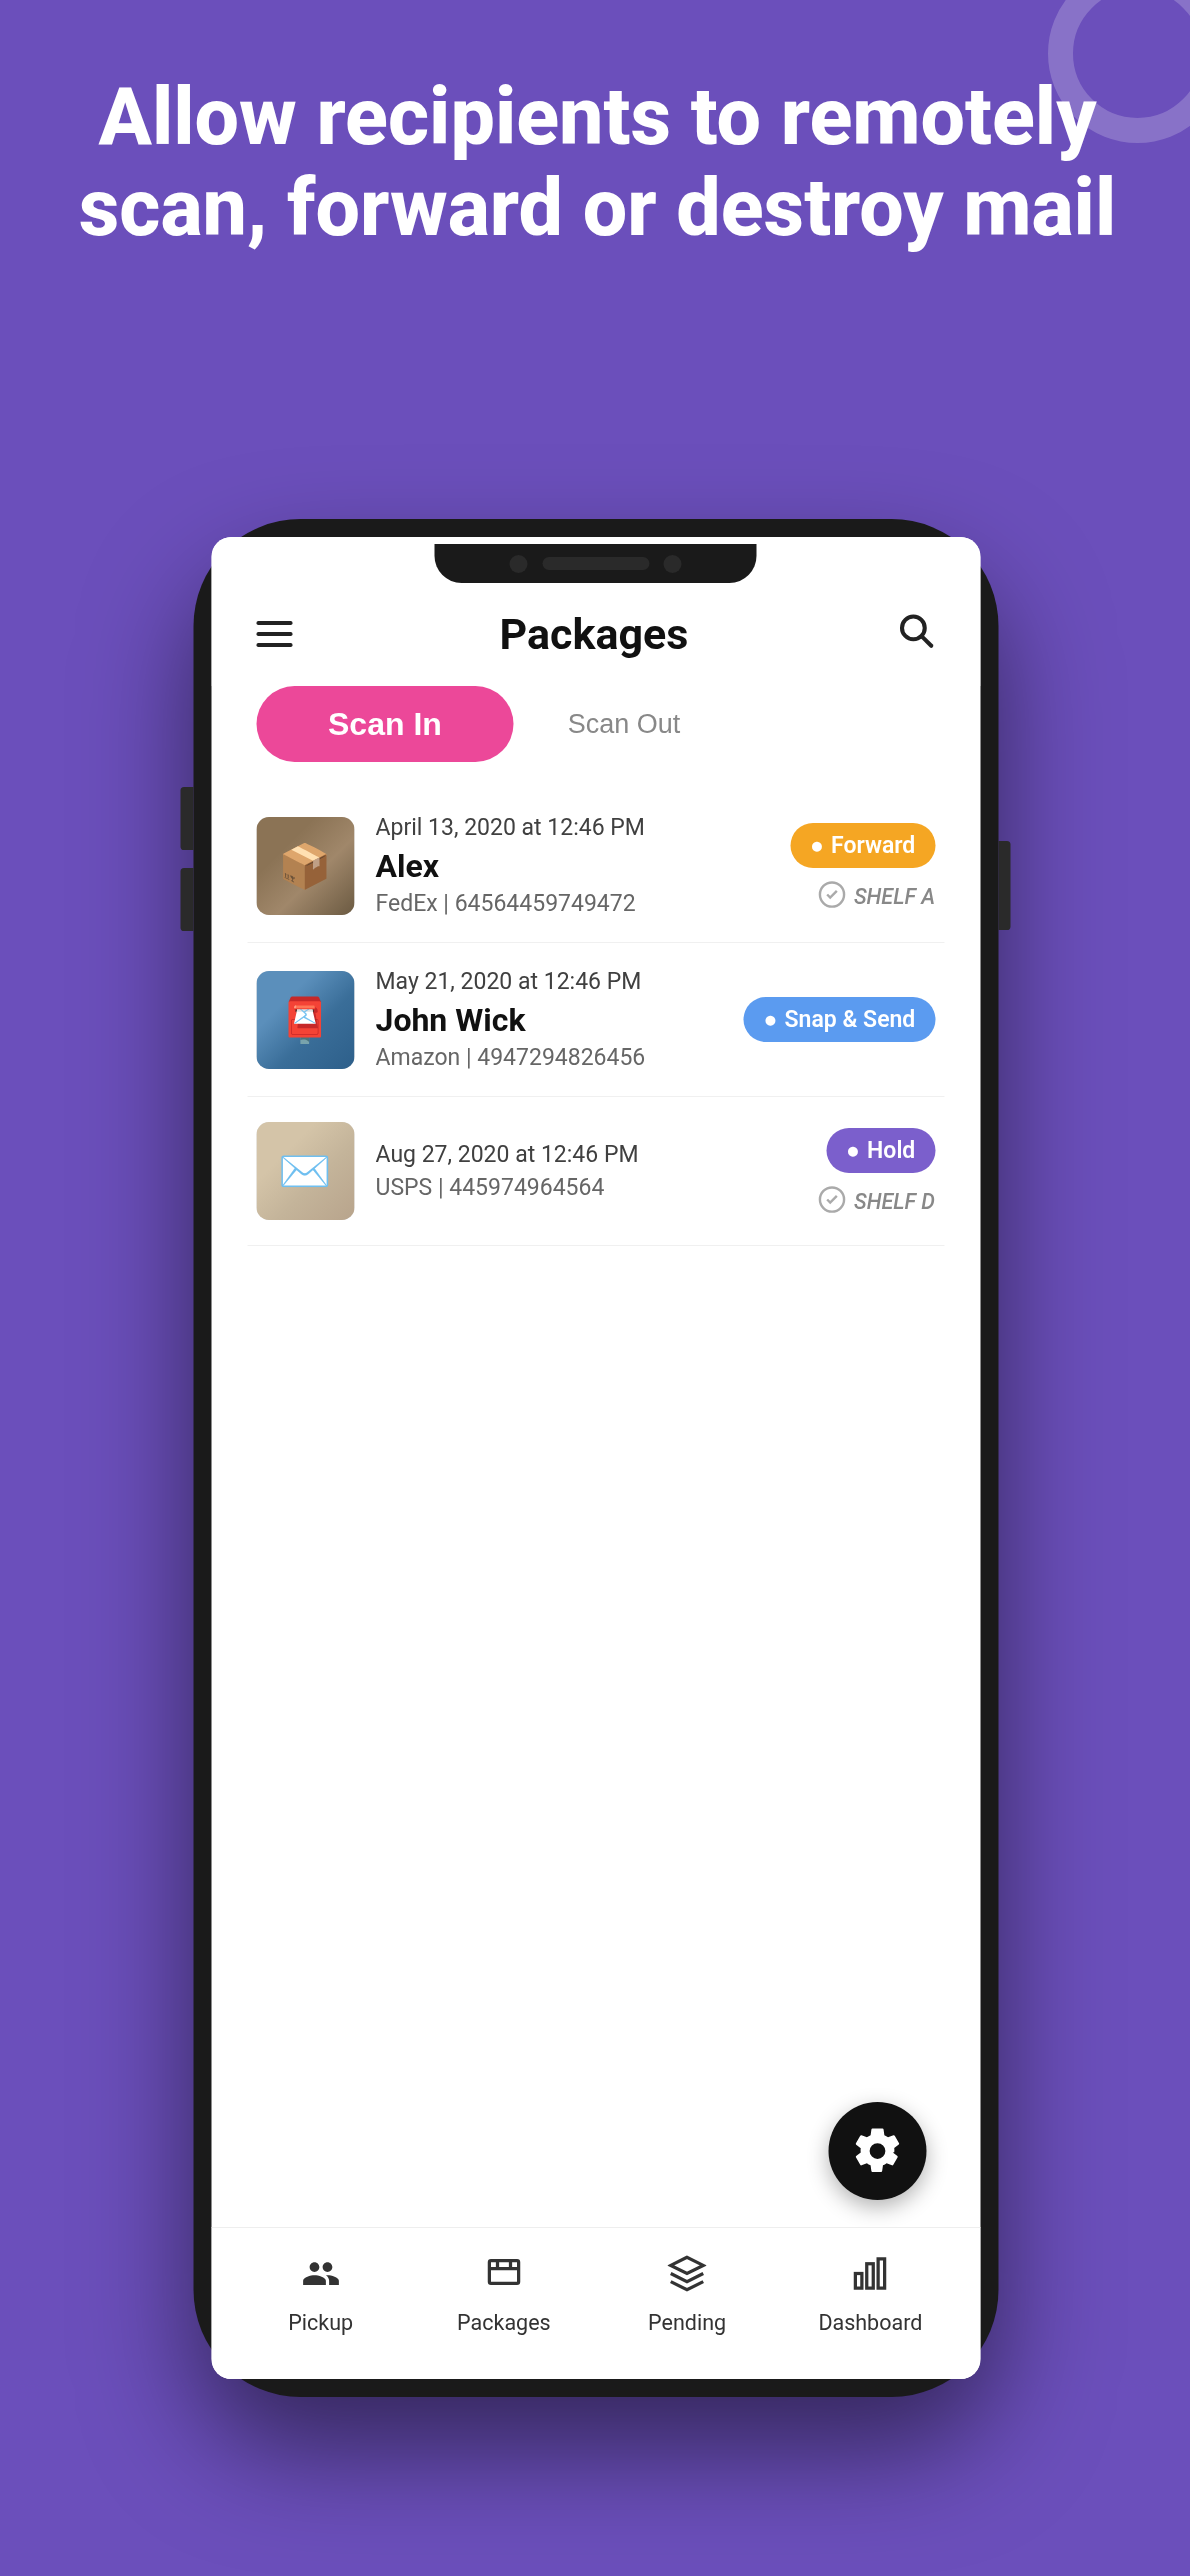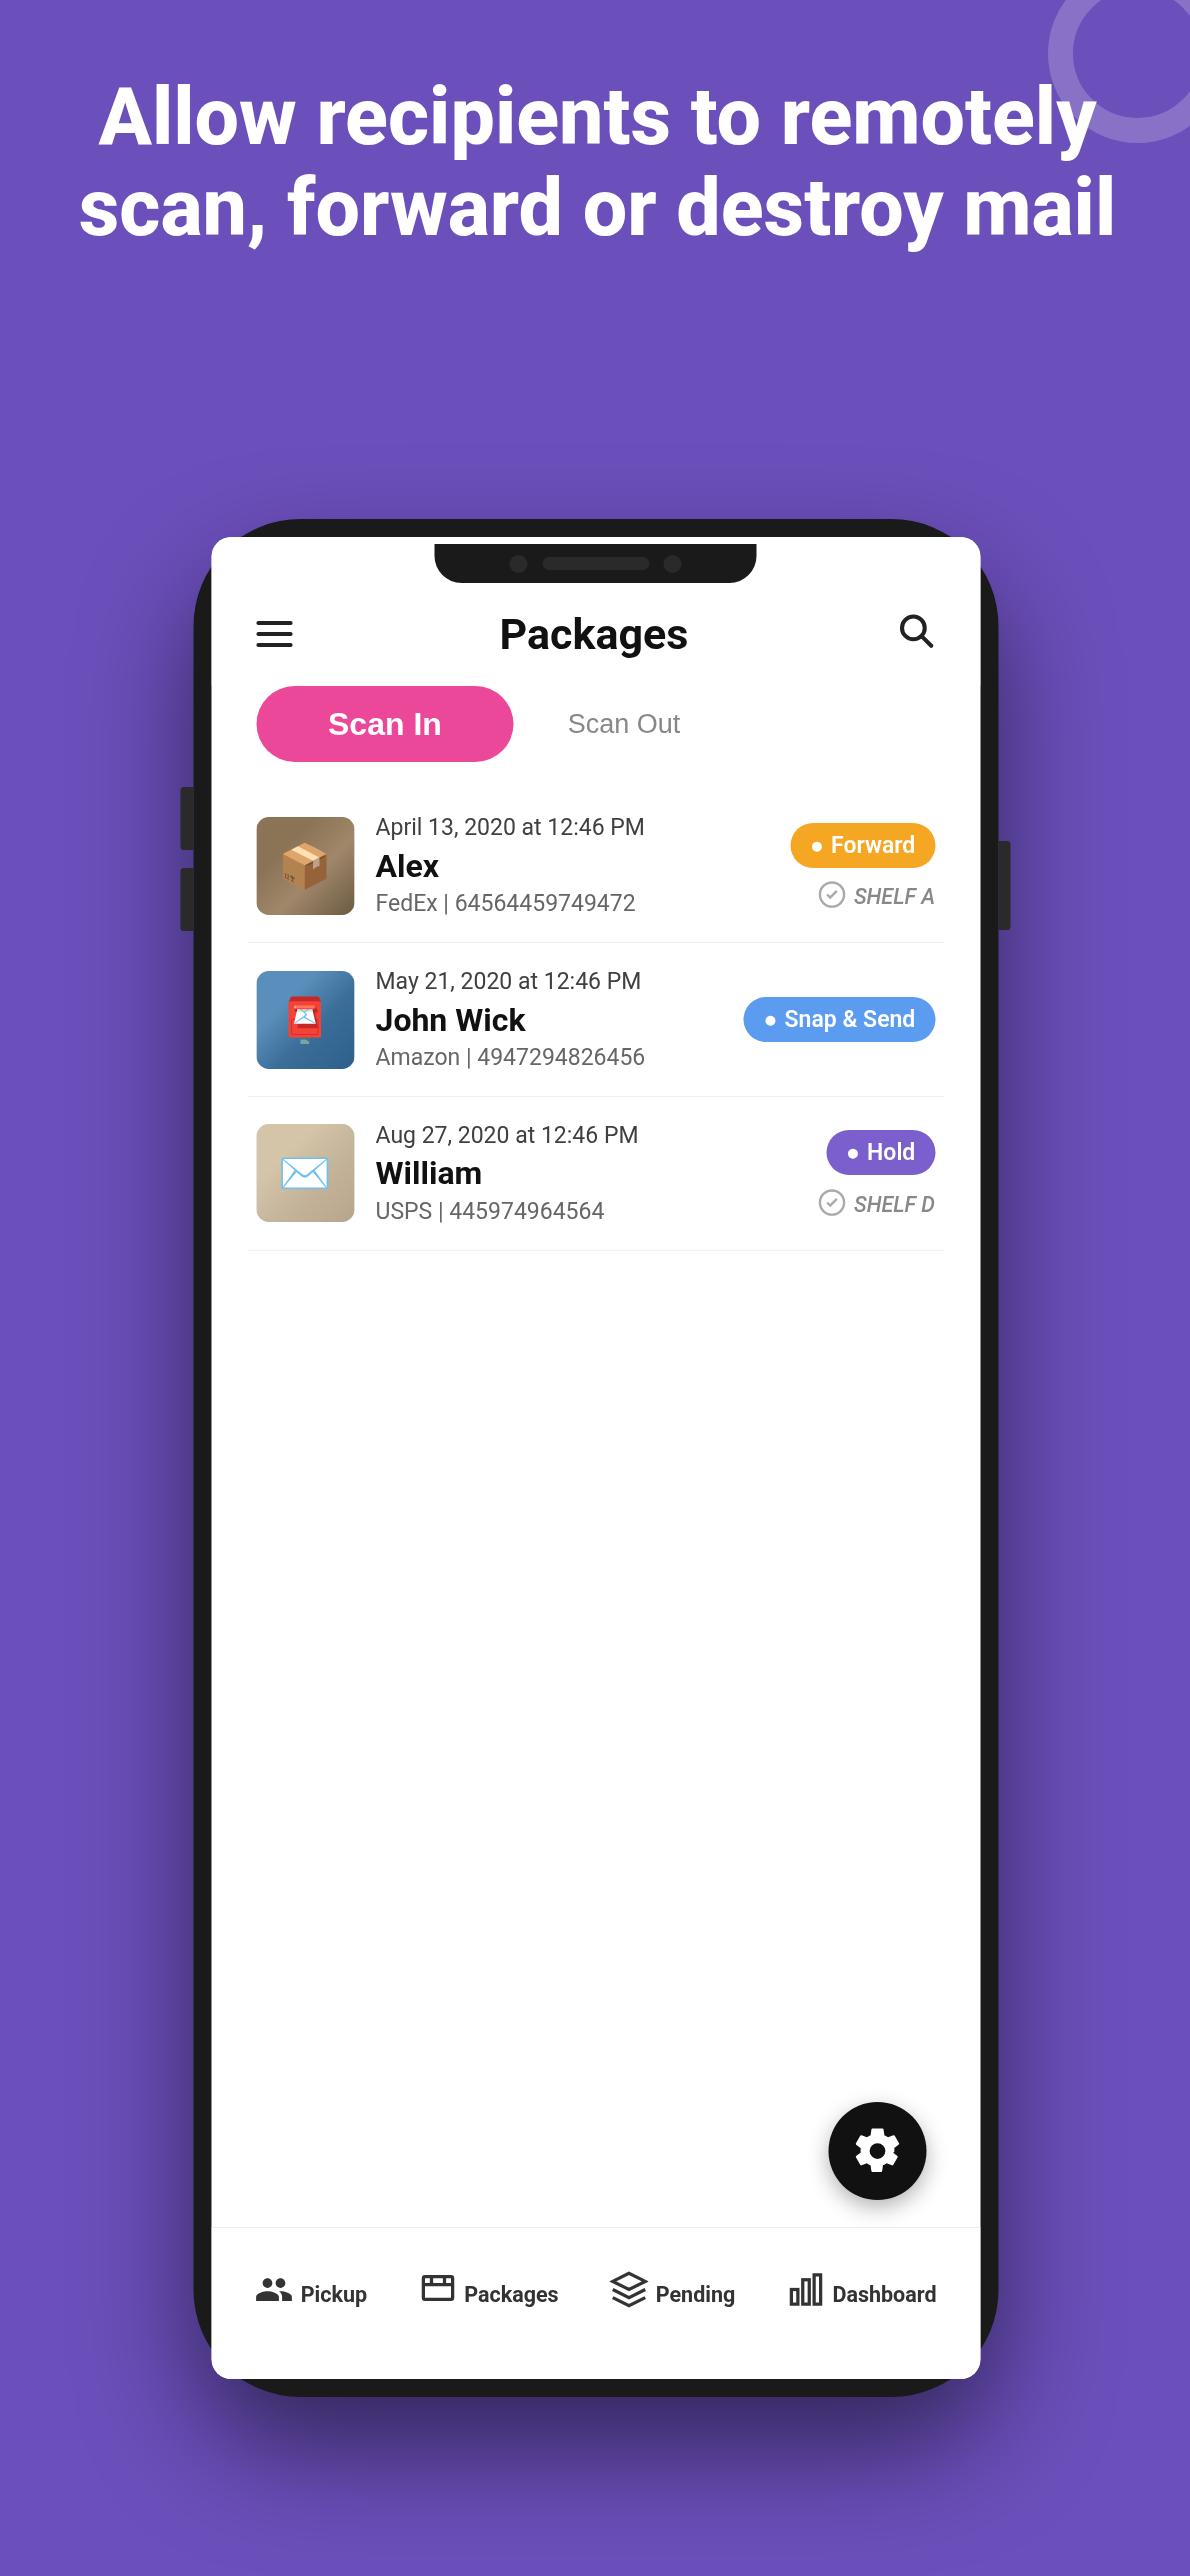--- a/index.html
+++ b/index.html
@@ -335,26 +335,25 @@
       height: 152px;
       background: #fff;
       border-top: 0.9px solid #eee;
       display: flex;
       align-items: center;
       justify-content: space-around;
       padding: 0 18px 18px 18px;
     }
     .nav-item {
       display: flex;
-      flex-direction: row;
+      flex-direction: column;
       align-items: center;
       gap: 7.2px;
       cursor: pointer;
       min-width: 107px;
-      font-weight: bold;
     }
     .nav-icon {
       font-size: 39px;
       color: #333;
     }
     .nav-label {
       font-size: 21.5px;
       color: #333;
     }
   </style>
@@ -447,21 +446,20 @@
             </div>
           </div>
         </div>
 
         <div class="package-item">
           <div class="package-thumb">
             <div class="pkg-img-william"></div>
           </div>
           <div class="package-info">
             <div class="package-date">Aug 27, 2020 at 12:46 PM</div>
-            <div class="package-name">William</div>
             <div class="package-carrier">USPS | 445974964564</div>
           </div>
           <div class="package-actions">
             <div class="badge badge-hold">
               <span>●</span>
               <span>Hold</span>
             </div>
             <div class="shelf-tag">
               <svg class="shelf-icon" viewBox="0 0 24 24" fill="none" stroke="#aaa" stroke-width="2">
                 <circle cx="12" cy="12" r="10"></circle>

